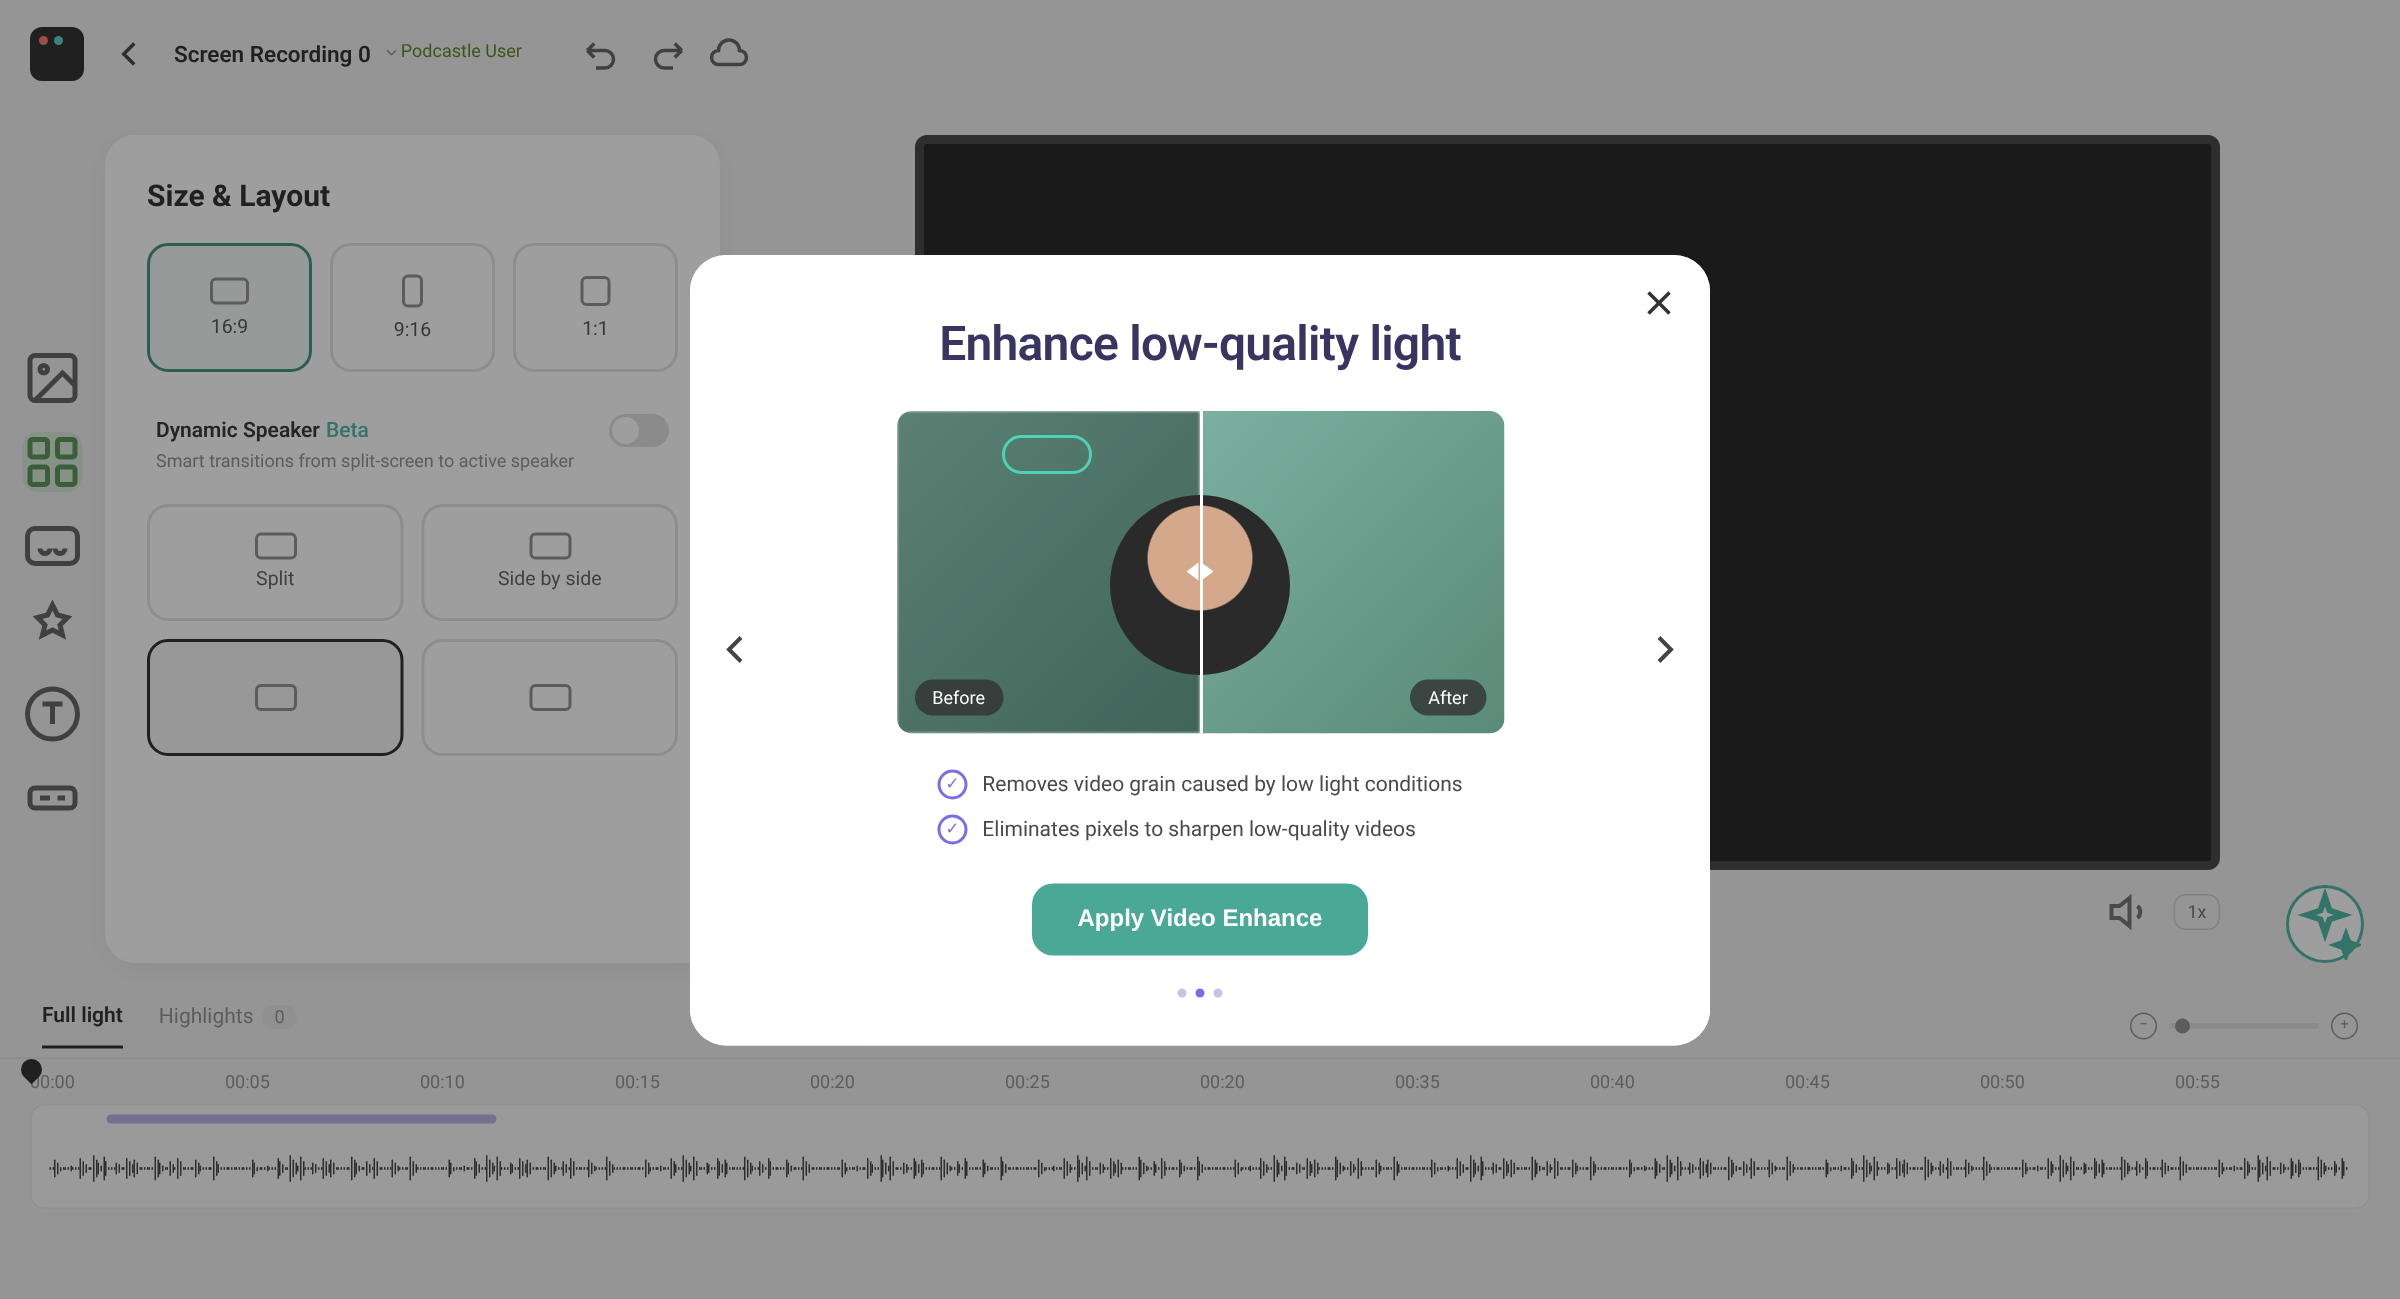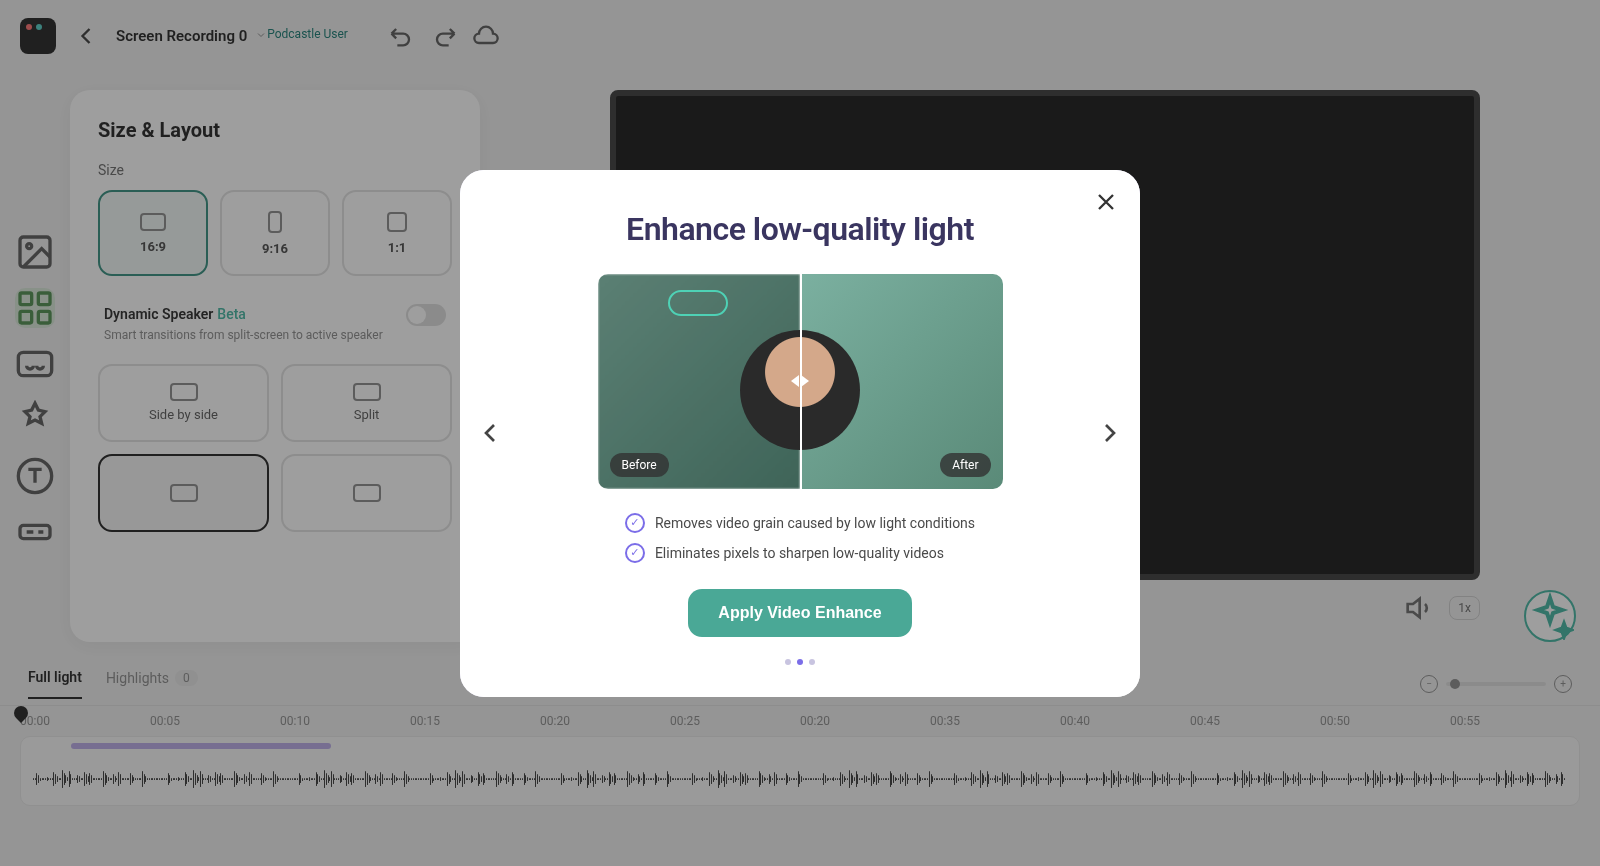--- a/index.html
+++ b/index.html
@@ -8,21 +8,21 @@
 
 .topbar { height: 72px; display: flex; align-items: center; padding: 0 20px; gap: 16px; }
 .logo { width: 36px; height: 36px; background: #1a1a1a; border-radius: 8px; display: flex; align-items: center; justify-content: center; color: white; font-size: 12px; position: relative; }
 .logo::before { content: ''; position: absolute; top: 6px; left: 6px; width: 6px; height: 6px; background: #ff6b6b; border-radius: 50%; }
 .logo::after { content: ''; position: absolute; top: 6px; left: 16px; width: 6px; height: 6px; background: #4ecdc4; border-radius: 50%; }
 .back-btn { width: 28px; height: 28px; display: flex; align-items: center; justify-content: center; cursor: pointer; font-size: 20px; color: #333; }
 .title-block { display: flex; }
 .title-row { display: flex; align-items: center; gap: 8px; }
 .doc-title { font-size: 15px; font-weight: 600; color: #1a1a1a; }
 .chevron { color: #888; font-size: 12px; }
-.subtitle { font-size: 12px; color: #0f766e; }
+.subtitle { font-size: 12px; color: #4d7c0f; }
 .top-actions { display: flex; align-items: center; gap: 14px; margin-left: 24px; }
 .icon-btn { width: 28px; height: 28px; display: flex; align-items: center; justify-content: center; color: #555; cursor: pointer; }
 .spacer { flex: 1; }
 .right-actions { display: flex; align-items: center; gap: 12px; }
 .add-user-btn { width: 40px; height: 40px; border-radius: 50%; border: 1px dashed #aaa; display: flex; align-items: center; justify-content: center; font-size: 18px; color: #666; background: #f5f5f5; }
 .avatar-circle { width: 36px; height: 36px; border-radius: 50%; display: inline-block; background: radial-gradient(circle at 30% 30%, #ff7b7b, #4ecdc4); margin-left: -24px; border: 2px solid #fff; }
 .bell { width: 36px; height: 36px; display: flex; align-items: center; justify-content: center; color: #444; }
 .export-btn { background: #1f1f1f; color: #fff; padding: 10px 22px; border-radius: 12px; display: flex; align-items: center; gap: 8px; font-size: 15px; font-weight: 600; border: none; cursor: pointer; }
 
 
@@ -33,21 +33,21 @@
 
 .panel { width: 410px; background: #fff; border-radius: 20px; margin-top: 18px; padding: 28px; box-shadow: 0 4px 20px rgba(0,0,0,0.05); }
 .panel-title { font-size: 20px; font-weight: 700; color: #1a1a1a; margin-bottom: 20px; }
 .section-label { font-size: 14px; color: #666; margin-bottom: 12px; }
 .size-row { display: flex; gap: 12px; margin-bottom: 28px; }
 .size-card { flex: 1; border: 2px solid #e0e0e0; border-radius: 14px; height: 86px; display: flex; flex-direction: column; align-items: center; justify-content: center; gap: 8px; cursor: pointer; }
 .size-card.selected { border-color: #2d8a7a; background: #f0f8f6; }
 .size-icon { width: 26px; height: 18px; border: 2px solid #888; border-radius: 4px; }
 .size-icon.portrait { width: 14px; height: 22px; }
 .size-icon.square { width: 20px; height: 20px; }
-.size-label { font-size: 13px; color: #444; font-weight: 700; }
+.size-label { font-size: 13px; color: #444; font-weight: 400; }
 
 .dyn-row { display: flex; align-items: flex-start; gap: 12px; margin-bottom: 20px; padding: 0 6px; }
 .dyn-text { flex: 1; }
 .dyn-title { font-size: 14px; font-weight: 600; color: #222; }
 .beta-tag { color: #3db39e; font-size: 14px; font-weight: 500; margin-left: 4px; }
 .dyn-desc { font-size: 12px; color: #888; margin-top: 4px; line-height: 1.4; }
 .toggle { width: 40px; height: 22px; background: #ddd; border-radius: 11px; position: relative; cursor: pointer; flex-shrink: 0; }
 .toggle::after { content: ''; position: absolute; left: 2px; top: 2px; width: 18px; height: 18px; background: #fff; border-radius: 50%; }
 
 .layout-grid { display: grid; grid-template-columns: 1fr 1fr; gap: 12px; }
@@ -193,21 +193,20 @@
     <div class="rail-btn">
         <svg viewBox="0 0 24 24" fill="none" stroke="currentColor" stroke-width="2">
           <rect x="3" y="8" width="18" height="8" rx="2"></rect>
           <path d="M7 12h4M14 12h3"></path>
         </svg>
       </div>
   </div>
 
   <div class="panel">
     <div class="panel-title">Size &amp; Layout</div>
-    <div class="section-label">Size</div>
     <div class="size-row">
       <div class="size-card selected">
         <div class="size-icon"></div>
         <span class="size-label">16:9</span>
       </div>
       <div class="size-card">
         <div class="size-icon portrait"></div>
         <span class="size-label">9:16</span>
       </div>
       <div class="size-card">
@@ -218,25 +217,25 @@
     <div class="dyn-row">
       <div class="dyn-text">
         <span class="dyn-title">Dynamic Speaker</span><span class="beta-tag">Beta</span>
         <div class="dyn-desc">Smart transitions from split-screen to active speaker</div>
       </div>
       <div class="toggle"></div>
     </div>
     <div class="layout-grid">
       <div class="layout-card">
         <div class="layout-icon"></div>
-        <span class="layout-label">Side by side</span>
+        <span class="layout-label">Split</span>
       </div>
       <div class="layout-card">
         <div class="layout-icon"></div>
-        <span class="layout-label">Split</span>
+        <span class="layout-label">Side by side</span>
       </div>
       <div class="layout-card selected">
         <div class="layout-icon"></div>
       </div>
       <div class="layout-card">
         <div class="layout-icon"></div>
       </div>
     </div>
   </div>
 

